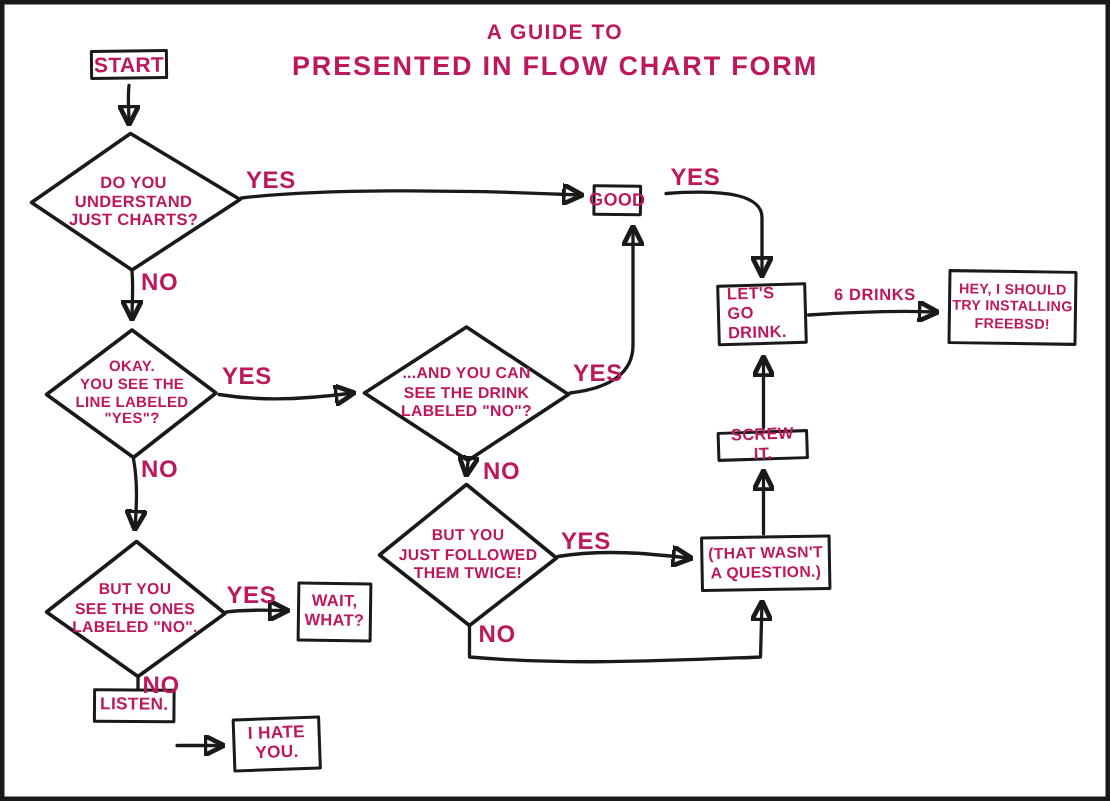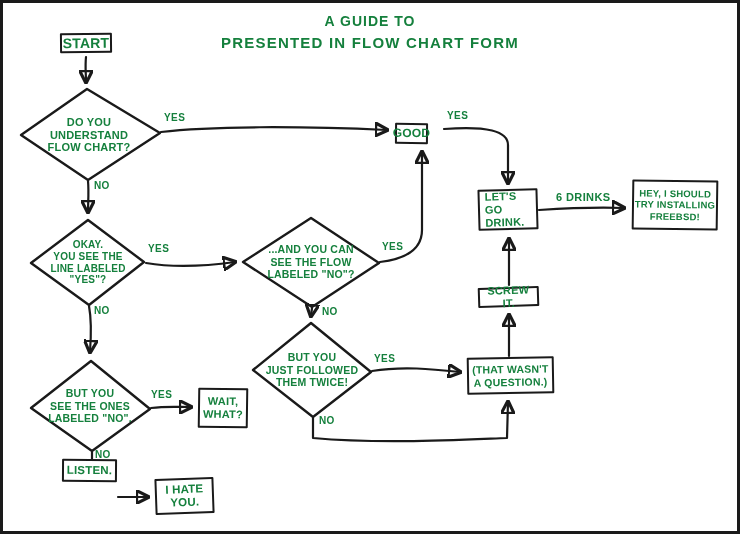--- a/index.html
+++ b/index.html
@@ -1,43 +1,43 @@
 <!DOCTYPE html>
 <html><head>
 <meta charset="utf-8">
 <style>
   html,body{margin:0;padding:0;background:#e8e8e8;}
   #canvas{
     position:relative;width:740px;height:534px;background:#ffffff;
-    font-family:"Liberation Sans","DejaVu Sans",sans-serif;color:#15803d;
+    font-family:"Liberation Sans","DejaVu Sans",sans-serif;color:#be185d;
     overflow:hidden;
   }
   #frame{position:absolute;inset:0;border:3px solid #1a1a1a;pointer-events:none;z-index:30;}
   #wires{position:absolute;left:0;top:0;z-index:1;}
   #wires path{stroke:#1a1a1a;fill:none;stroke-width:2.2;stroke-linecap:round;stroke-linejoin:round;}
   #wires path.shape{fill:#ffffff;stroke-width:2.4;}
   .node{
     position:absolute;z-index:10;background:#ffffff;border:2px solid #1a1a1a;
     display:flex;align-items:center;justify-content:center;text-align:center;
     font-weight:700;white-space:pre-line;line-height:1.16;letter-spacing:.2px;
     box-sizing:border-box;border-radius:1px;
   }
   .dtext{
     position:absolute;z-index:10;display:flex;align-items:center;justify-content:center;
     text-align:center;font-weight:700;white-space:pre-line;line-height:1.18;
     letter-spacing:.2px;pointer-events:none;
   }
   .elabel{
-    position:absolute;z-index:12;font-weight:700;font-size:10px;letter-spacing:.4px;
+    position:absolute;z-index:12;font-weight:700;font-size:16px;letter-spacing:.4px;
     background:transparent;
   }
   #title{position:absolute;left:150px;top:13px;width:440px;text-align:center;z-index:12;}
   #title .t1{font-size:14px;font-weight:700;letter-spacing:1px;margin-bottom:5px;}
   #title .t2{font-size:24px;font-weight:700;letter-spacing:1.5px;margin-bottom:4px;}
-  #title .t3{font-size:15px;font-weight:700;letter-spacing:1.2px;}
+  #title .t3{font-size:18px;font-weight:700;letter-spacing:1.2px;}
 </style>
 </head>
 <body>
 
 <div id="canvas">
   <div id="frame"></div>
 
   <svg id="wires" width="740" height="534" viewBox="0 0 740 534">
     <defs>
       <marker id="arr" viewBox="0 0 10 10" refX="8.5" refY="5" markerWidth="6.5" markerHeight="6.5" orient="auto">
@@ -85,27 +85,27 @@
   <div class="node" style="left:467px;top:357px;width:87px;height:37px;font-size:10.5px;transform:rotate(-1deg);">(THAT WASN'T
 A QUESTION.)</div>
   <div class="node" style="left:198px;top:388px;width:50px;height:40px;font-size:11px;transform:rotate(0.8deg);">WAIT,
 WHAT?</div>
   <div class="node" style="left:62px;top:459px;width:55px;height:23px;font-size:11.5px;transform:rotate(0.4deg);">LISTEN.</div>
   <div class="node" style="left:155px;top:478px;width:59px;height:36px;font-size:11.5px;transform:rotate(-2deg);">I HATE
 YOU.</div>
 
   <div class="dtext" style="left:29px;top:115px;width:120px;height:40px;font-size:11px;">DO YOU
 UNDERSTAND
-FLOW CHART?</div>
+JUST CHARTS?</div>
   <div class="dtext" style="left:33px;top:239px;width:110px;height:47px;font-size:10px;">OKAY.
 YOU SEE THE
 LINE LABELED
 "YES"?</div>
   <div class="dtext" style="left:251px;top:242px;width:120px;height:40px;font-size:10.5px;">...AND YOU CAN
-SEE THE FLOW
+SEE THE DRINK
 LABELED "NO"?</div>
   <div class="dtext" style="left:252px;top:351px;width:120px;height:38px;font-size:10.5px;">BUT YOU
 JUST FOLLOWED
 THEM TWICE!</div>
   <div class="dtext" style="left:30px;top:387px;width:120px;height:38px;font-size:10.5px;">BUT YOU
 SEE THE ONES
 LABELED "NO".</div>
 
   <span class="elabel" style="left:164px;top:112px;">YES</span>
   <span class="elabel" style="left:94px;top:180px;">NO</span>

